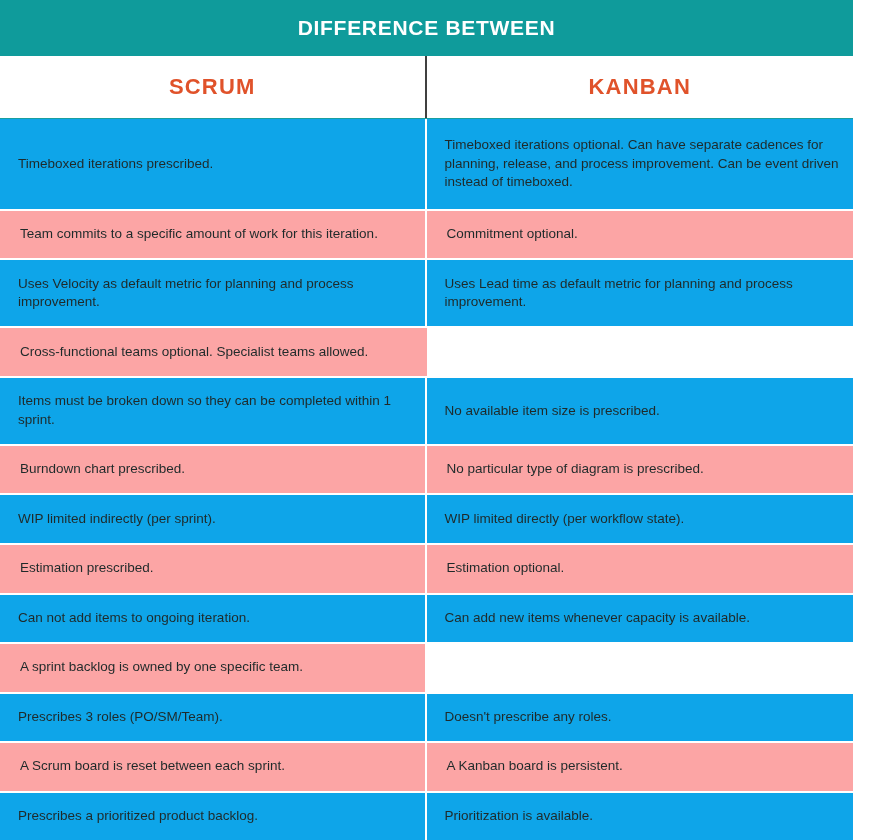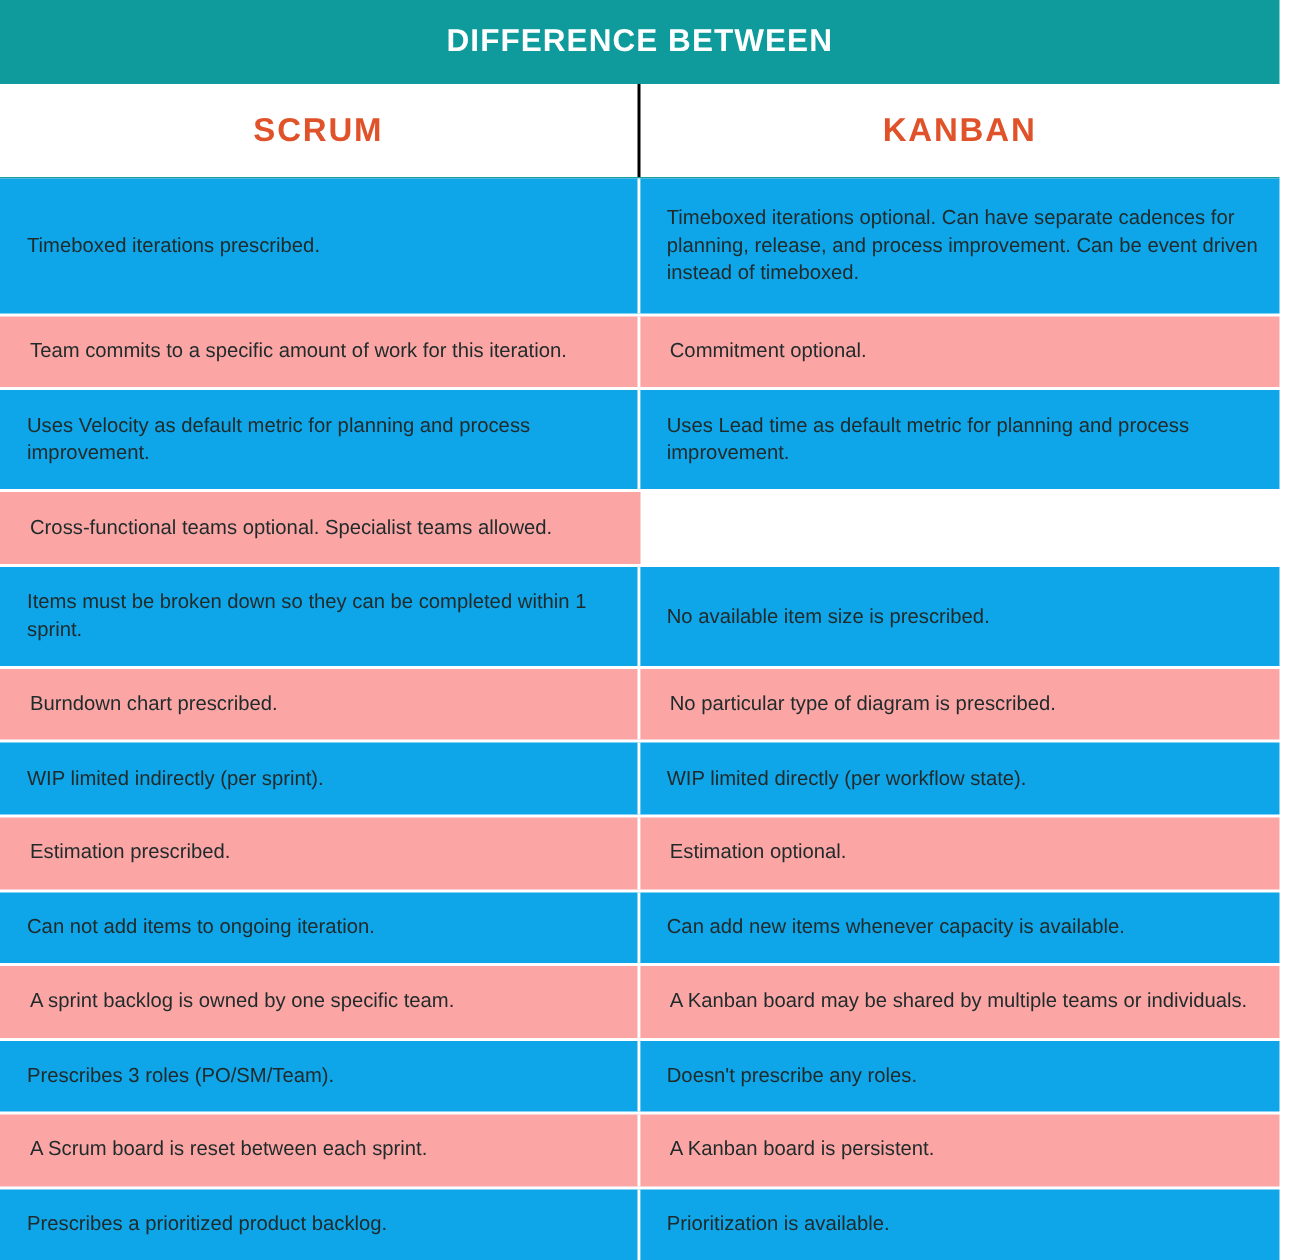--- a/index.html
+++ b/index.html
@@ -44,21 +44,21 @@
     box-sizing: border-box;
     display: flex;
     align-items: center;
     justify-content: center;
     color: #e0522a;
     font-size: 22px;
     font-weight: bold;
     letter-spacing: 1.2px;
   }
   .header-cell.left {
-    border-right: 2px solid #000000;
+    border-right: 2px solid #404040;
   }
   .table-body {
     flex: 1 1 auto;
     display: flex;
     flex-direction: column;
   }
   .row {
     display: flex;
     flex: 1 1 auto;
     min-height: 0;
@@ -183,23 +183,20 @@
         </div>
       <div class="cell right">
           <span>Can add new items whenever capacity is available.</span>
         </div>
     </div>
 
     <div class="row plain">
       <div class="cell left">
           <span>A sprint backlog is owned by one specific team.</span>
         </div>
-      <div class="cell right">
-          <span>A Kanban board may be shared by multiple teams or individuals.</span>
-        </div>
     </div>
 
     <div class="row shaded">
       <div class="cell left">
           <span>Prescribes 3 roles (PO/SM/Team).</span>
         </div>
       <div class="cell right">
           <span>Doesn't prescribe any roles.</span>
         </div>
     </div>

